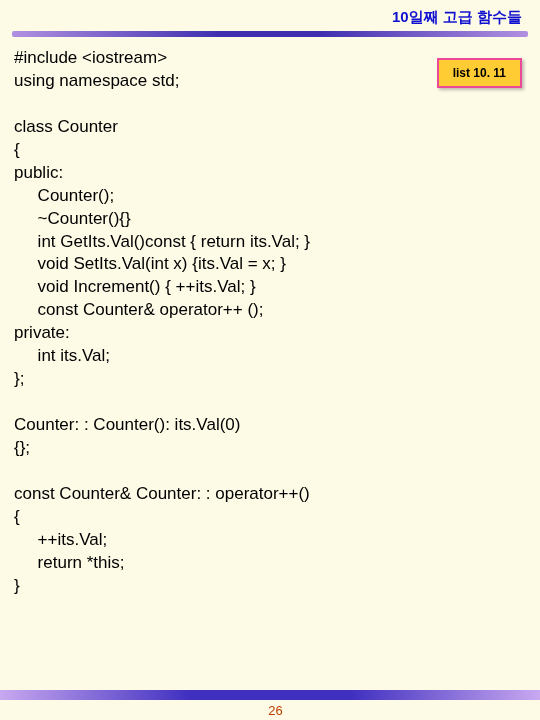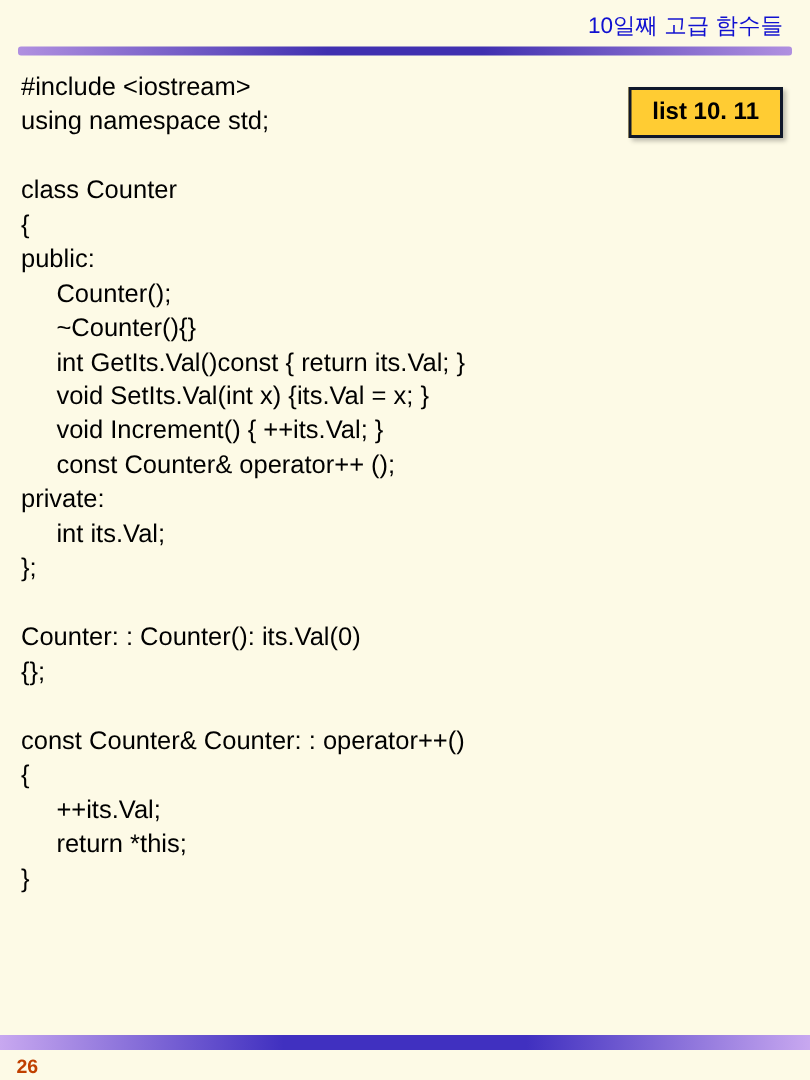--- a/index.html
+++ b/index.html
@@ -8,21 +8,21 @@
     width: 540px;
     height: 720px;
     background: #fdfae6;
     font-family: "Arial", "Malgun Gothic", sans-serif;
     position: relative;
     overflow: hidden;
   }
   .header-title {
     text-align: right;
     color: #1010d0;
-    font-weight: normal;
+    font-weight: bold;
     font-size: 15px;
     padding: 8px 18px 4px 0;
   }
   .header-bar {
     height: 6px;
     margin: 0 12px 4px 12px;
     background: linear-gradient(90deg, #b090e0 0%, #4030b0 40%, #4030b0 60%, #b090e0 100%);
     border-radius: 2px;
   }
   .content {
@@ -31,47 +31,47 @@
     font-size: 17px;
     line-height: 1.35;
     font-family: "Arial", sans-serif;
     position: relative;
   }
   .label-box {
     position: absolute;
     right: 18px;
     top: 58px;
     background: #ffcc33;
-    border: 2px solid #0f172a;
+    border: 2px solid #ec4899;
     padding: 6px 14px;
     font-weight: bold;
     color: #000;
-    font-size: 16px;
+    font-size: 12px;
     box-shadow: 2px 2px 3px rgba(0,0,0,0.25);
   }
   .code-block {
     white-space: pre;
     font-family: Liberation Sans, sans-serif;
   }
   .footer-bar {
     position: absolute;
     bottom: 20px;
     left: 0;
     right: 0;
     height: 10px;
     background: linear-gradient(90deg, #c8a8f0 0%, #4030c0 35%, #4030c0 65%, #c8a8f0 100%);
   }
   .page-num {
     position: absolute;
     bottom: 2px;
     left: 11px;
     right: 0;
-    text-align: left;
+    text-align: center;
     color: #c04000;
-    font-weight: bold;
+    font-weight: normal;
     font-size: 13px;
   }
 </style>
 </head>
 <body>
 
 <div class="header-title">10일째 고급 함수들</div>
 <div class="header-bar"></div>
 
 <div class="label-box">list 10. 11</div>

